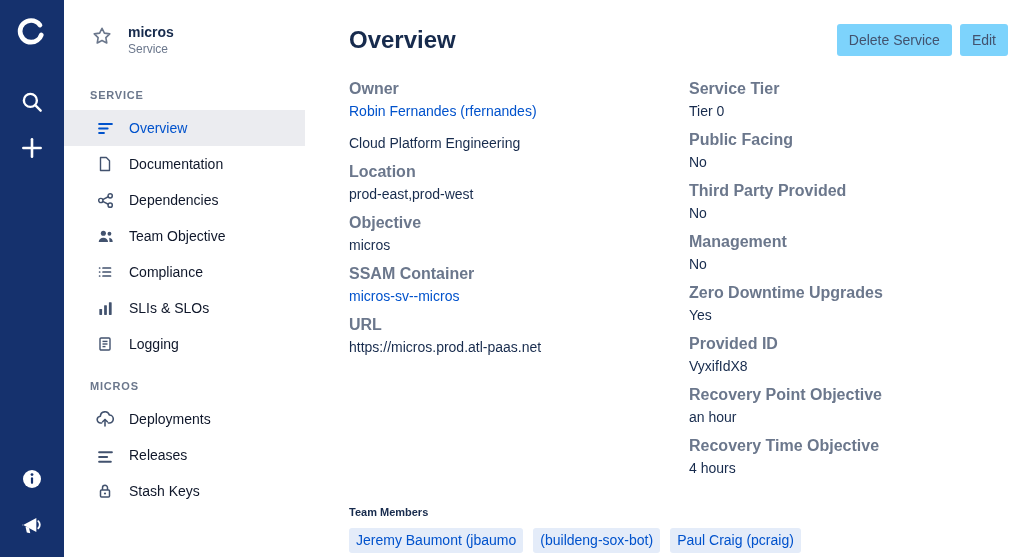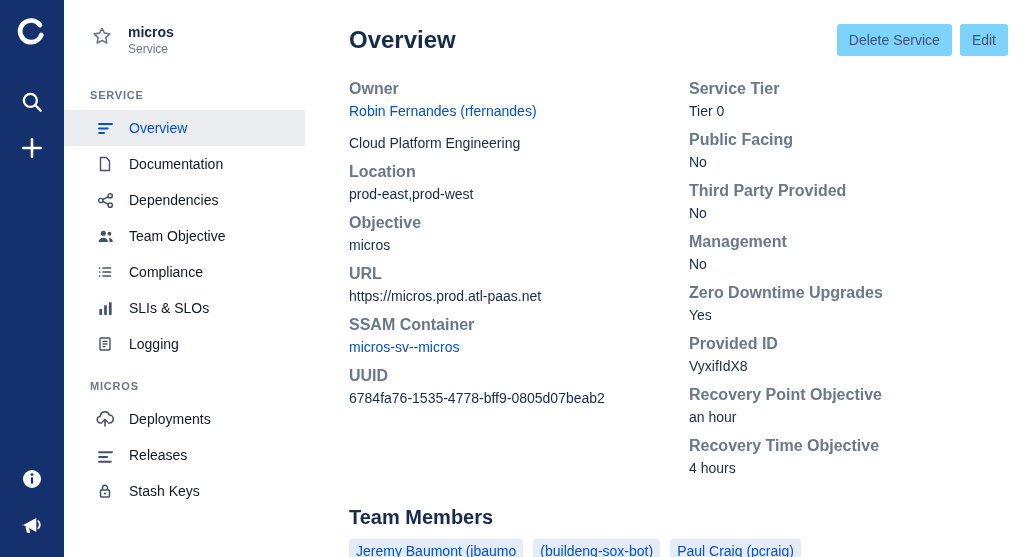--- a/index.html
+++ b/index.html
@@ -109,21 +109,21 @@
     font-size: 16px;
     font-weight: 700;
     color: #6B778C;
     margin-bottom: 5px;
     line-height: 14px;
   }
   .field-value { font-size: 14px; color: #172B4D; line-height: 20px; }
   .field-value.link { color: var(--accent, #0052CC); cursor: pointer; text-decoration: none; display: inline-block; }
 
   .team { margin-top: 16px; }
-  .team-title { font-size: 20px; font-weight: 700; color: #172B4D; margin-bottom: 10px; }
+  .team-title { font-size: 11px; font-weight: 700; color: #172B4D; margin-bottom: 10px; }
   .team-members { display: flex; gap: 10px; flex-wrap: wrap; }
   .member-pill {
     background: #E4ECF9;
     color: var(--accent, #0052CC);
     font-size: 14px;
     line-height: 17px;
     padding: 4px 7px;
     border-radius: 3px;
     cursor: pointer;
     text-decoration: none;
@@ -340,30 +340,26 @@
       </div>
       <div class="field">
         <div class="field-label">Location</div>
         <div class="field-value">prod-east,prod-west</div>
       </div>
       <div class="field">
         <div class="field-label">Objective</div>
         <div class="field-value">micros</div>
       </div>
       <div class="field">
+        <div class="field-label">SSAM Container</div>
+        <a class="field-value link">micros-sv--micros</a>
+      </div>
+      <div class="field">
         <div class="field-label">URL</div>
         <div class="field-value">https://micros.prod.atl-paas.net</div>
-      </div>
-      <div class="field">
-        <div class="field-label">SSAM Container</div>
-        <a class="field-value link">micros-sv--micros</a>
-      </div>
-      <div class="field">
-        <div class="field-label">UUID</div>
-        <div class="field-value">6784fa76-1535-4778-bff9-0805d07beab2</div>
       </div>
     </div>
 
     <div class="col">
       <div class="field">
         <div class="field-label">Service Tier</div>
         <div class="field-value">Tier 0</div>
       </div>
       <div class="field">
         <div class="field-label">Public Facing</div>

